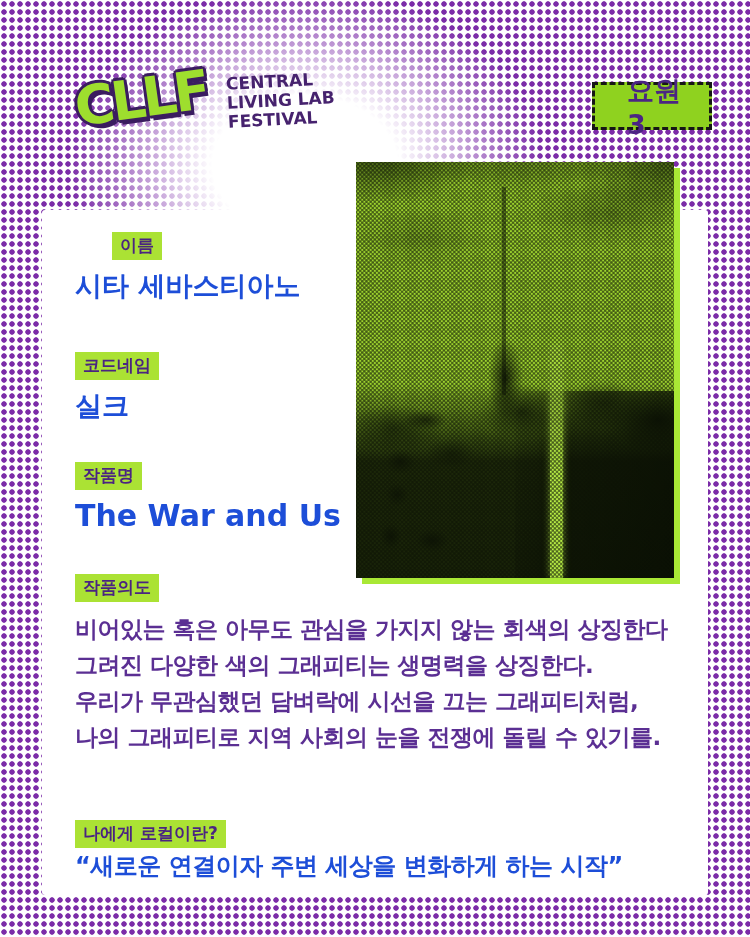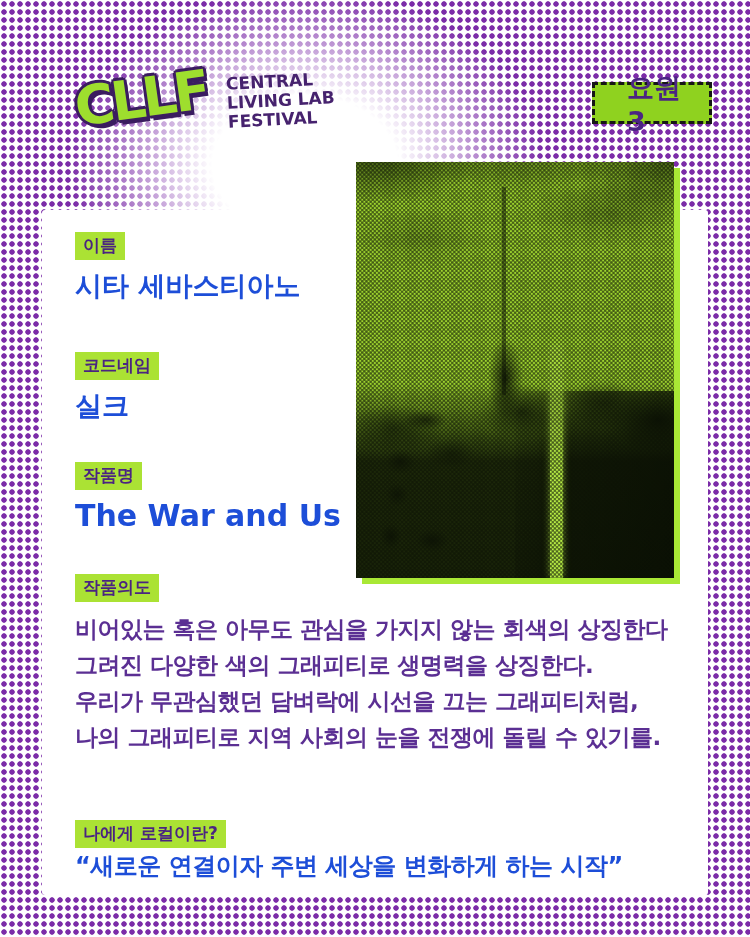--- a/index.html
+++ b/index.html
@@ -31,38 +31,38 @@
       -2px -2px 0 #3b1d60, 2px -2px 0 #3b1d60, -2px 2px 0 #3b1d60, 2px 2px 0 #3b1d60,
       -3px 0 0 #3b1d60, 3px 0 0 #3b1d60, 0 -3px 0 #3b1d60, 0 3px 0 #3b1d60,
       3px 5px 0 #3b1d60;
   }
   .logo-sub {
     margin-left:16px; margin-top:8px;
     font-size:17px; font-weight:bold; color:#46226e; line-height:1.12;
     letter-spacing:0px; transform:rotate(-3deg); text-transform:uppercase;
   }
   .badge {
-    position:absolute; left:592px; top:82px; width:120px; height:42px;
+    position:absolute; left:592px; top:82px; width:120px; height:48px;
     background:#8fd21f; border:3px dashed #161616;
     display:flex; align-items:center; justify-content:center;
     font-size:27px; font-weight:bold; color:#4b2583;padding-left:32px;
   }
 
   
   .card {
     position:absolute; left:42px; top:210px; width:666px; height:685px;
     background:#ffffff; border-radius:3px;
   }
   .label {
     position:absolute; left:33px; display:inline-block;
     background:#abe234; color:#4a2481;
     font-size:17px; font-weight:bold; padding:2px 8px 3px 8px; white-space:nowrap;
   }
   .value { position:absolute; left:33px; color:#1d4ed8; font-weight:bold; white-space:nowrap; }
-  .lbl-name   { top:22px; }
+  .lbl-name   { top:22px;margin-left:37px; }
   .val-name   { top:58px; font-size:27px; }
   .lbl-code   { top:142px; }
   .val-code   { top:178px; font-size:27px; }
   .lbl-work   { top:252px; }
   .val-work   { top:288px; font-size:30px; }
   .lbl-intent { top:364px; }
   .intent {
     position:absolute; left:33px; top:401px; width:620px;
     color:#5b2f93; font-weight:bold; font-size:23px; line-height:36px;
     letter-spacing:-0.5px; white-space:nowrap;
@@ -153,21 +153,21 @@
 
     <span class="label lbl-code">코드네임</span>
     <div class="value val-code">실크</div>
 
     <span class="label lbl-work">작품명</span>
     <div class="value val-work">The War and Us</div>
 
     <span class="label lbl-intent">작품의도</span>
     <div class="intent">
       <div>비어있는 혹은 아무도 관심을 가지지 않는 회색의 상징한다</div>
-      <div>그려진 다양한 색의 그래피티로 생명력을 상징한다.</div>
+      <div>그려진 다양한 색의 그래피티는 생명력을 상징한다.</div>
       <div>우리가 무관심했던 담벼락에 시선을 끄는 그래피티처럼,</div>
       <div>나의 그래피티로 지역 사회의 눈을 전쟁에 돌릴 수 있기를.</div>
     </div>
 
     <span class="label lbl-local">나에게 로컬이란?</span>
     <div class="value val-quote">“새로운 연결이자 주변 세상을 변화하게 하는 시작”</div>
   </div>
 
   <div class="photo">
     <div class="layer ph-sky"></div>

